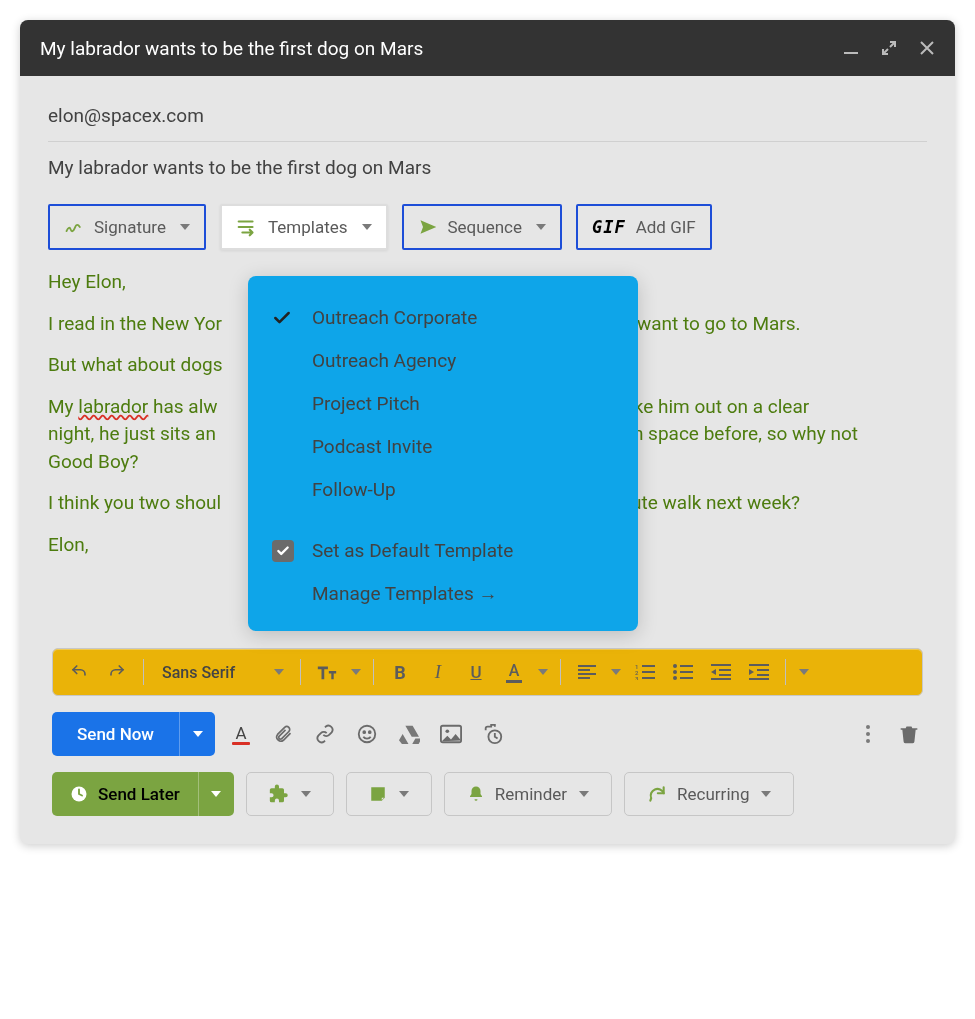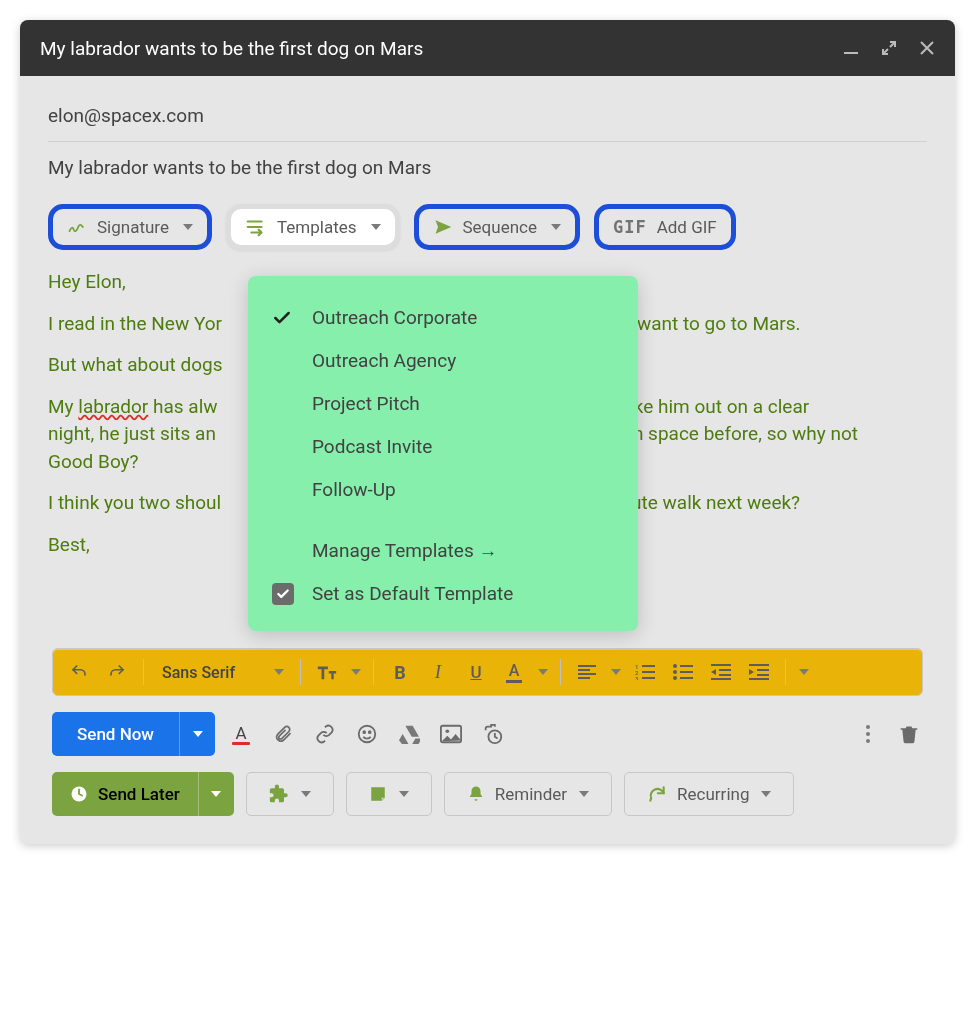--- a/index.html
+++ b/index.html
@@ -54,22 +54,22 @@
   .btn-row {
     display: flex;
     gap: 14px;
     margin-bottom: 18px;
     margin-top: 6px;
   }
   .tool-btn {
     display: inline-flex;
     align-items: center;
     gap: 10px;
-    border: 5px solid #1d4ed8;
-    border-radius: 15px;
+    border: 2px solid #1d4ed8;
+    border-radius: 2px;
     height: 46px;
     padding: 0 14px;
     background: #e6e6e6;
     color: #5a5a5a;
     font-size: 17px;
     cursor: pointer;
   }
   .tool-btn.active {
     background: #fff;
     border-color: #ddd;
@@ -89,21 +89,21 @@
     color: #4d7c0f;
     min-height: 360px;
   }
   .body-text p { margin: 0 0 14px 0; }
   .misspell { text-decoration: underline wavy #d93025; text-decoration-skip-ink: none; }
   .dropdown {
     position: absolute;
     top: 256px;
     left: 228px;
     width: 390px;
-    background: #86efac;
+    background: #0ea5e9;
     border-radius: 8px;
     box-shadow: 0 4px 20px rgba(0,0,0,0.18);
     padding: 20px 0 16px 0;
     z-index: 100;
   }
   .dd-item {
     display: flex;
     align-items: center;
     padding: 10px 24px 10px 24px;
     font-size: 19px;
@@ -177,21 +177,21 @@
     height:44px; border:1px solid #c6c6c6; border-radius:5px;
     padding:0 22px; background:#e6e6e6; color:#5a5a5a; font-size:17px; cursor:pointer;
   }
   .pill .caret { margin-left:2px; }
   svg { display:block; }
   .caret {
     width:0; height:0; border-left:5px solid transparent; border-right:5px solid transparent; border-top:6px solid #7a7a7a;
   }
   .underline-red { height:3px; background:#d93025; width:18px; margin-top:-1px; border-radius:1px;}
   .text-color-glyph { display:flex; flex-direction:column; align-items:center; }
-  .gif-text { font-family: monospace; font-weight:700; color:#737373; letter-spacing:1px; }
+  .gif-text { font-family: monospace; font-weight:700; color:#000000; letter-spacing:1px;font-style:italic; }
 </style>
 </head>
 <body>
 
 <div class="window">
 
   <div class="titlebar">
     <div class="titlebar-title">My labrador wants to be the first dog on Mars</div>
     <div class="titlebar-icons">
       <div class="ic">
@@ -272,21 +272,21 @@
         <span>night, he just sits an</span>
         <span style="display:inline-block; width:392px;"></span>
         <span>t in space before, so why not</span>
       </p>
       <p>Good Boy?</p>
       <p>
         <span>I think you two shoul</span>
         <span style="display:inline-block; width:390px;"></span>
         <span>nute walk next week?</span>
       </p>
-      <p>Best,</p>
+      <p>Elon,</p>
     </div>
 
     <div class="format-bar">
       <div class="fb-item">
         <svg width="20" height="18" viewBox="0 0 24 24" fill="none" stroke="#5c5c5c" stroke-width="2.2" stroke-linecap="round">
             <path d="M9 14l-5-5 5-5"></path>
             <path d="M4 9h10a6 6 0 016 6v1"></path>
           </svg>
       </div>
       <div class="fb-item">
@@ -522,28 +522,28 @@
     <div class="dd-item">
       <div class="dd-check"></div>
       <span>Podcast Invite</span>
     </div>
     <div class="dd-item">
       <div class="dd-check"></div>
       <span>Follow-Up</span>
     </div>
     <div class="dd-sep"></div>
     <div class="dd-item">
-      <div class="dd-check"></div>
-      <span>Manage Templates →</span>
-    </div>
-    <div class="dd-item">
       <div class="dd-check">
         <div class="dd-checkbox">
           <svg width="14" height="14" viewBox="0 0 24 24" fill="none" stroke="#fff" stroke-width="4" stroke-linecap="round" stroke-linejoin="round">
               <path d="M4 12l5 5L20 6"></path>
             </svg>
         </div>
       </div>
       <span>Set as Default Template</span>
     </div>
+    <div class="dd-item">
+      <div class="dd-check"></div>
+      <span>Manage Templates →</span>
+    </div>
   </div>
 
 </div>
 
 </body></html>

